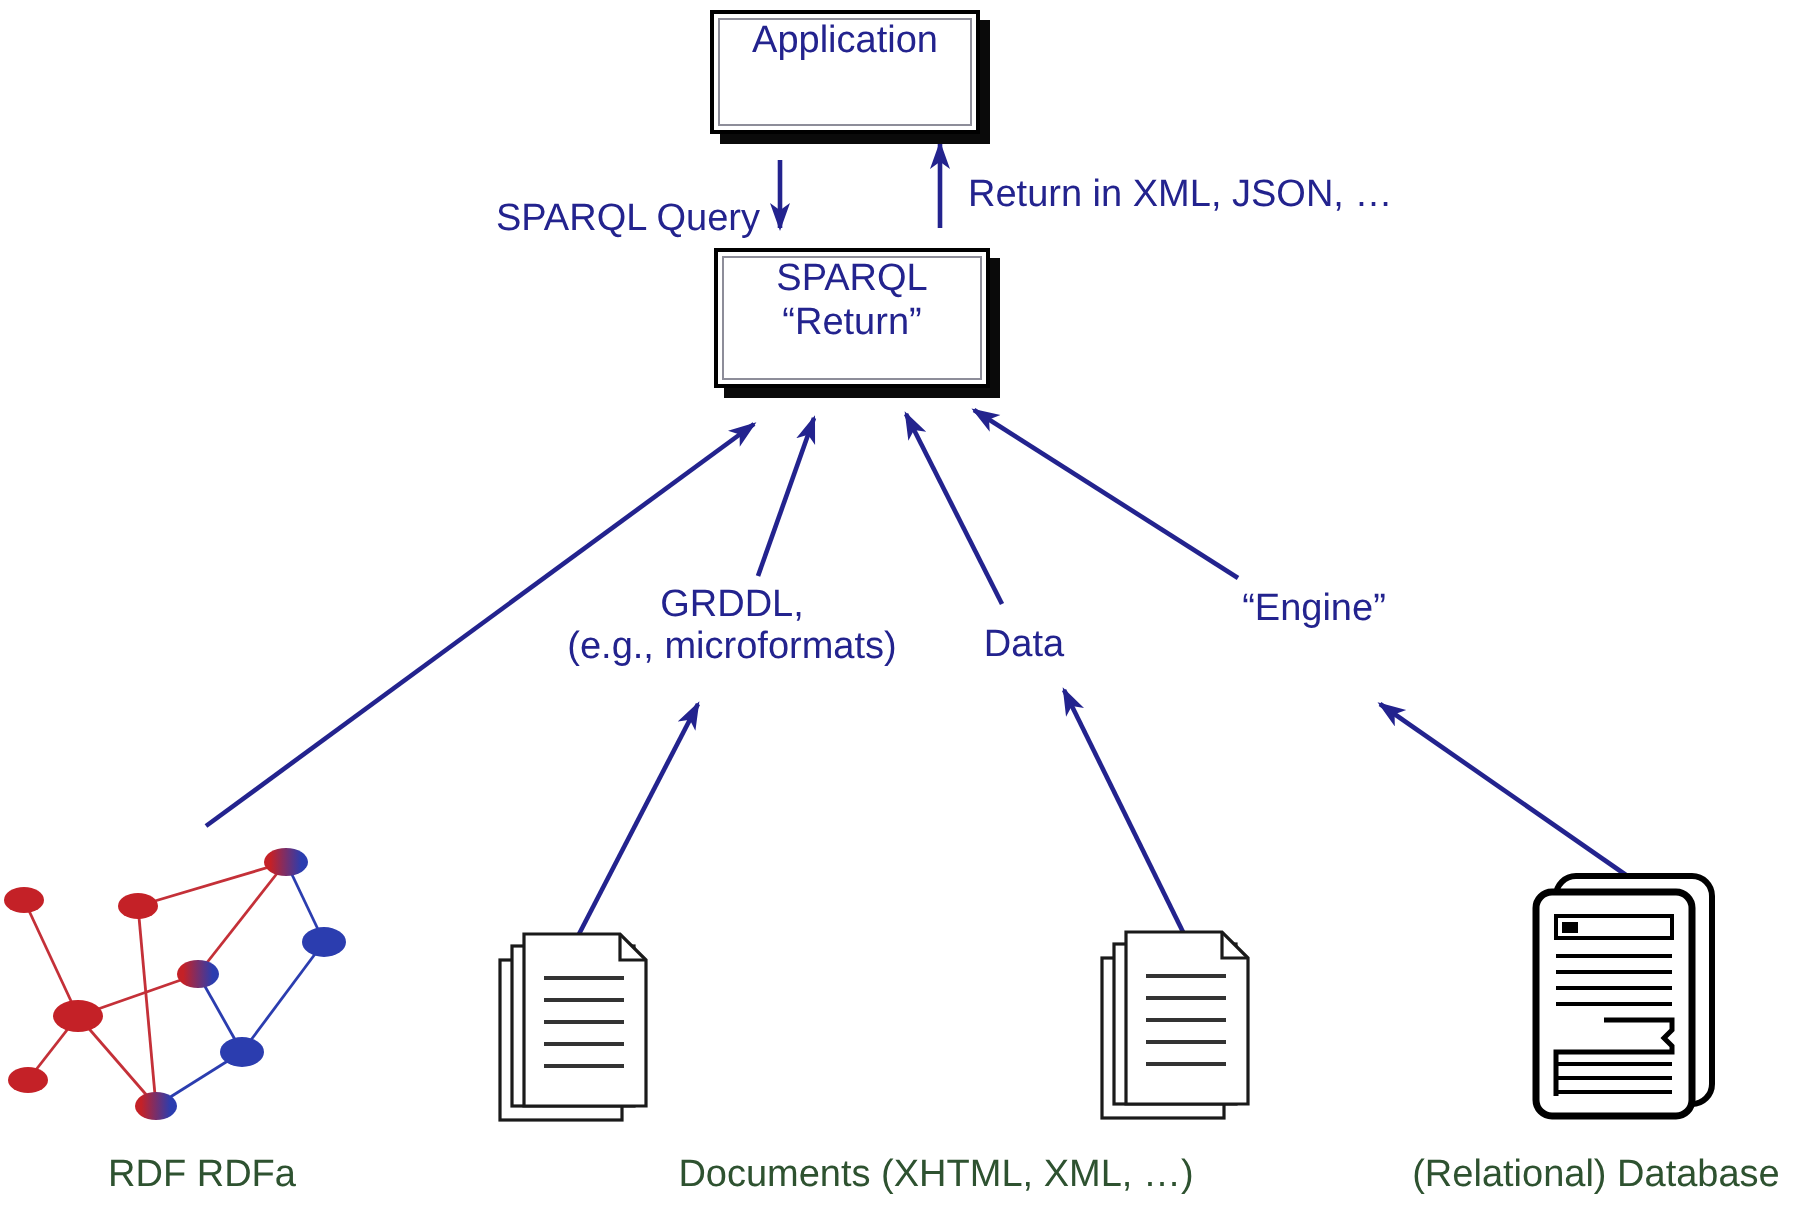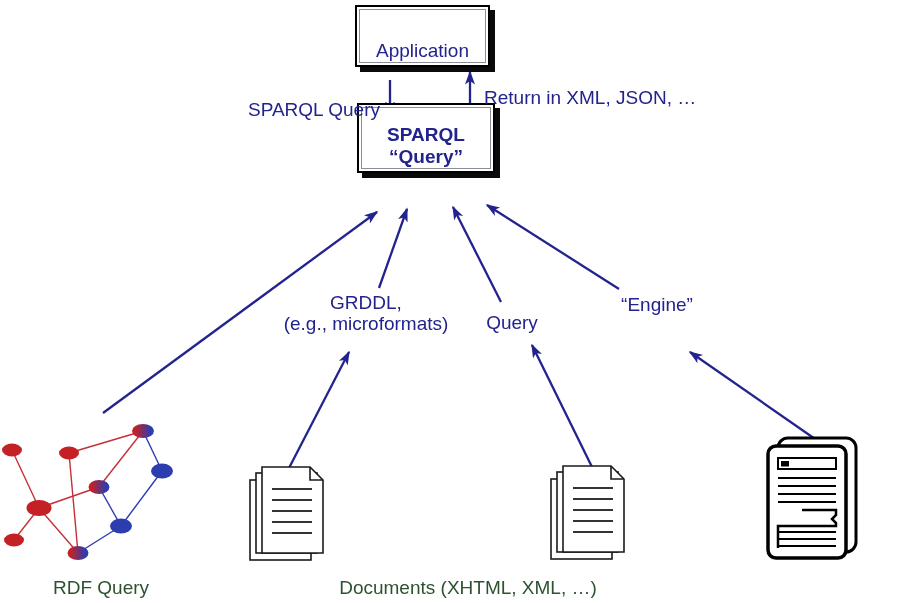--- a/index.html
+++ b/index.html
@@ -7,21 +7,21 @@
     position:relative;width:900px;height:603px;background:#ffffff;
     font-family:"Liberation Sans",sans-serif;overflow:hidden;
   }
   .layer{position:absolute;left:0;top:0;width:900px;height:603px;}
   .box{
     position:absolute;background:#ffffff;border:2px solid #000;
     box-shadow:5px 5px 0 0 #0a0a0a;
   }
   .box-inner{
     position:absolute;inset:2px;border:1px solid #8d8d99;
-    display:flex;flex-direction:column;align-items:center;justify-content:flex-end;
+    display:flex;flex-direction:column;align-items:center;justify-content:flex-start;
   }
   .navy-text{color:#23238E;font-size:19px;line-height:22px;white-space:nowrap;}
   .lbl{position:absolute;color:#23238E;font-size:19px;line-height:21px;}
   .lbl.center{text-align:center;}
   .lbl.right{text-align:right;}
   .green-lbl{
     position:absolute;top:577px;color:#2E5230;font-size:19px;line-height:22px;
     text-align:center;white-space:nowrap;
   }
 </style>
@@ -129,40 +129,41 @@
       </g>
     </g>
   </svg>
 
   <div class="box" style="left:355px;top:5px;width:131px;height:58px;">
     <div class="box-inner">
       <span class="navy-text">Application</span>
     </div>
   </div>
 
-  <div class="box" style="left:357px;top:103px;width:134px;height:66px;font-weight:bold;">
+  <div class="box" style="left:357px;top:124px;width:134px;height:66px;">
     <div class="box-inner">
       <span class="navy-text">SPARQL</span>
-      <span class="navy-text">“Query”</span>
+      <span class="navy-text">“Return”</span>
     </div>
   </div>
 
   <div class="lbl right" style="left:222px;top:99px;width:158px;">SPARQL Query</div>
 
   <div class="lbl center" style="left:241px;top:292px;width:250px;">
     <div>GRDDL,</div>
     <div>(e.g., microformats)</div>
   </div>
 
   <div class="lbl" style="left:484px;top:87px;white-space:nowrap;">Return in XML, JSON, …</div>
 
-  <div class="lbl center" style="left:462px;top:312px;width:100px;">Query</div>
+  <div class="lbl center" style="left:462px;top:312px;width:100px;">Data</div>
 
   <div class="lbl center" style="left:557px;top:294px;width:200px;">
     <div>“Engine”</div>
   </div>
 
-  <div class="green-lbl" style="left:21px;width:160px;">RDF Query</div>
+  <div class="green-lbl" style="left:21px;width:160px;">RDF RDFa</div>
 
   <div class="green-lbl" style="left:318px;width:300px;">Documents (XHTML, XML, …)</div>
 
+  <div class="green-lbl" style="left:698px;width:200px;">(Relational) Database</div>
 
 </div>
 
 </body></html>

